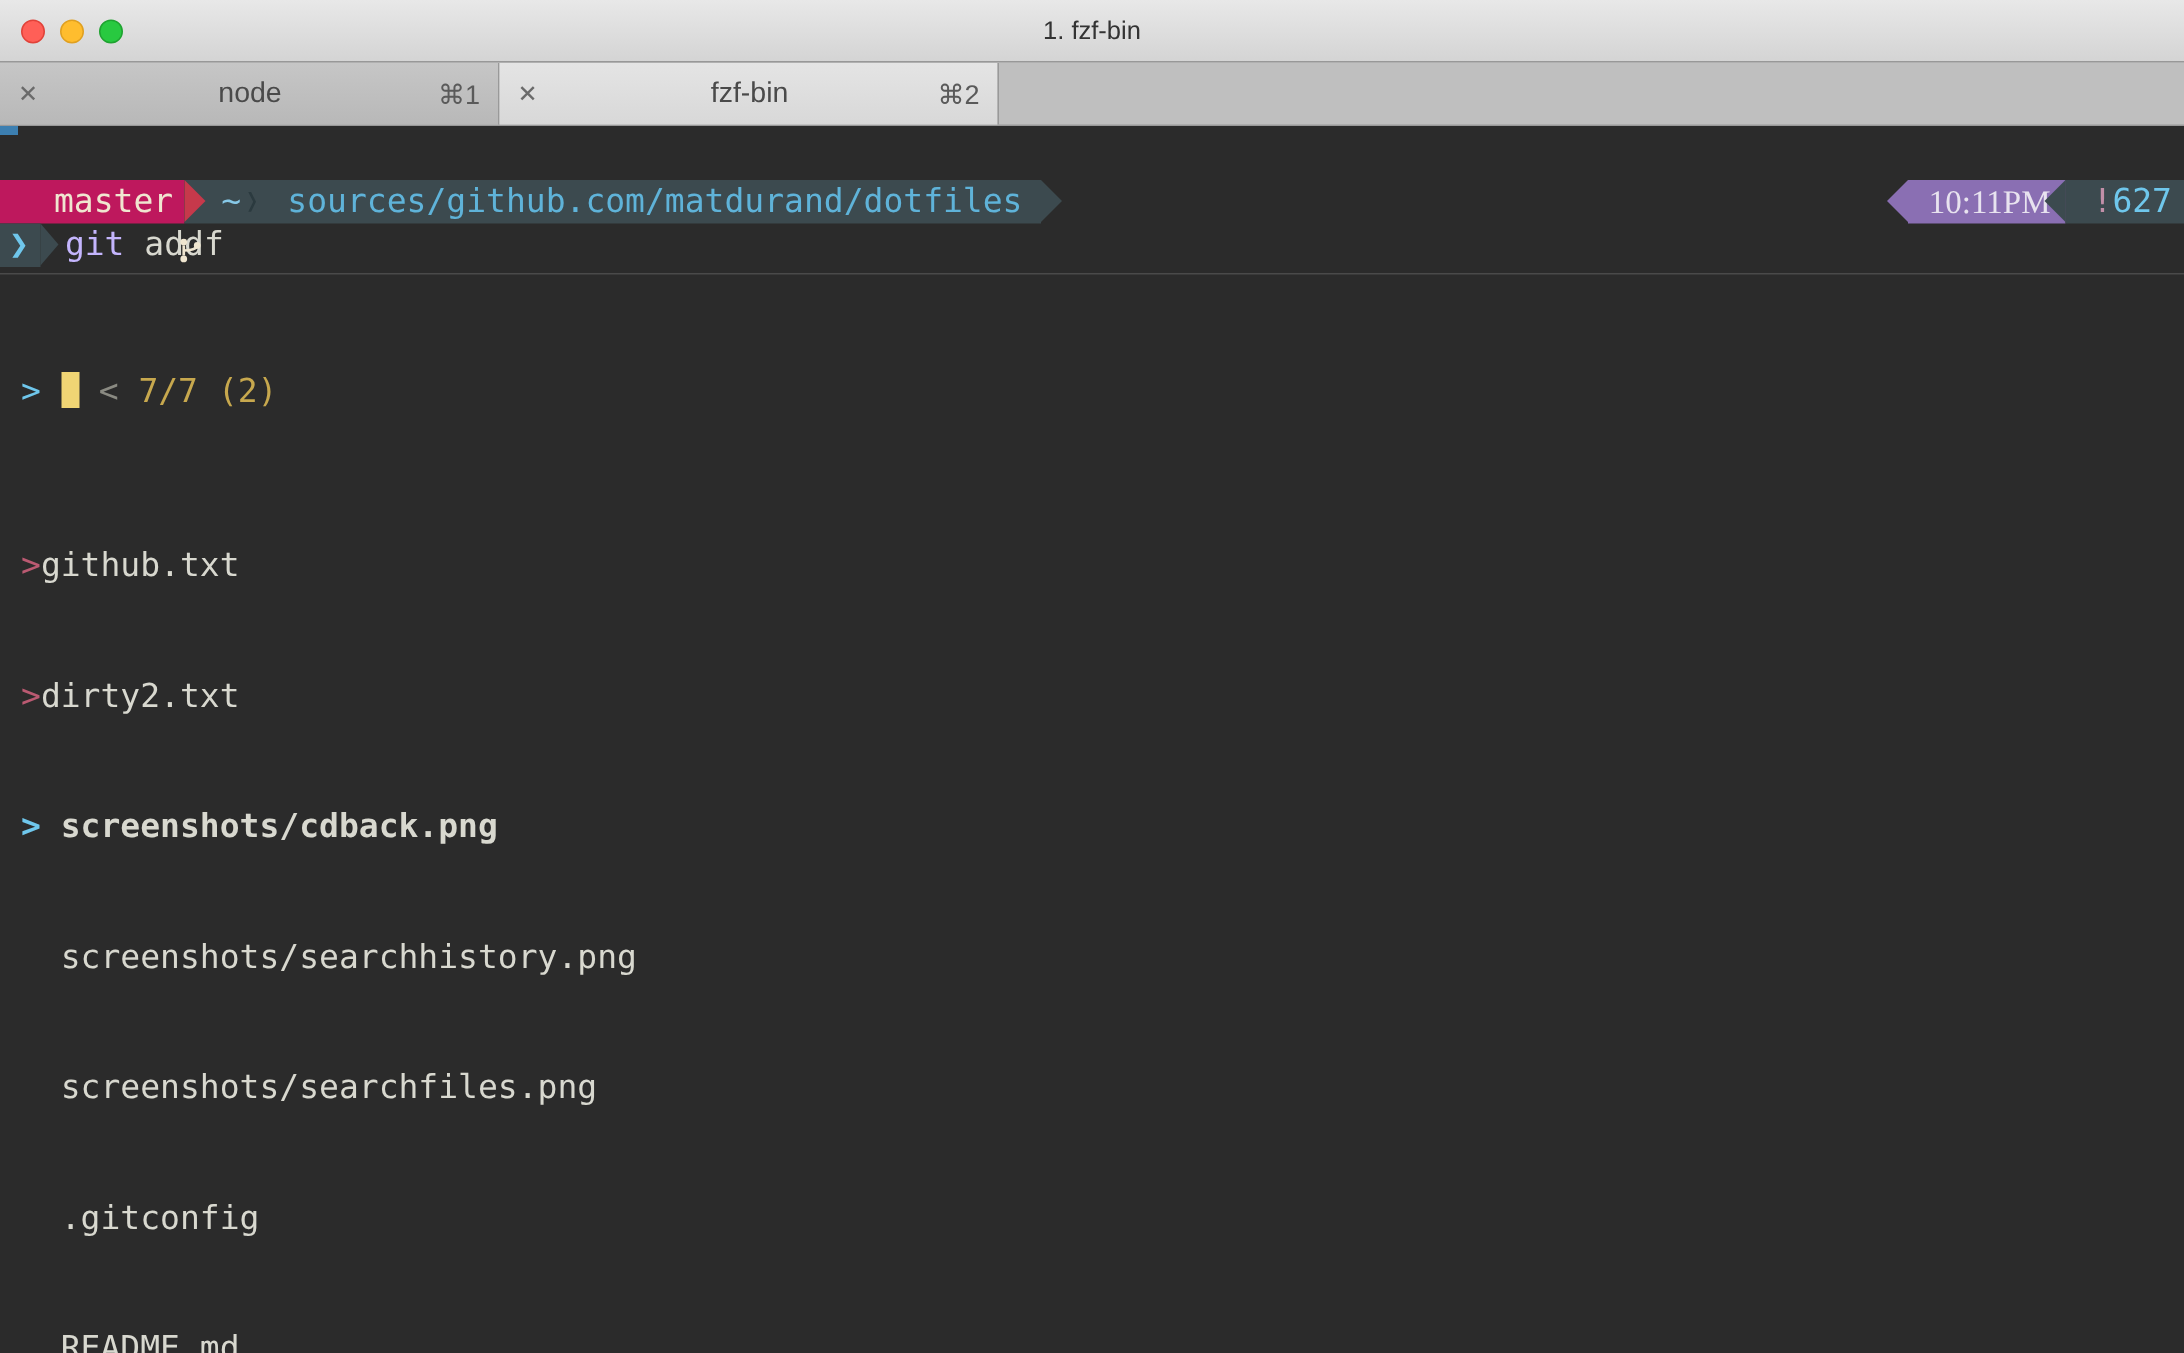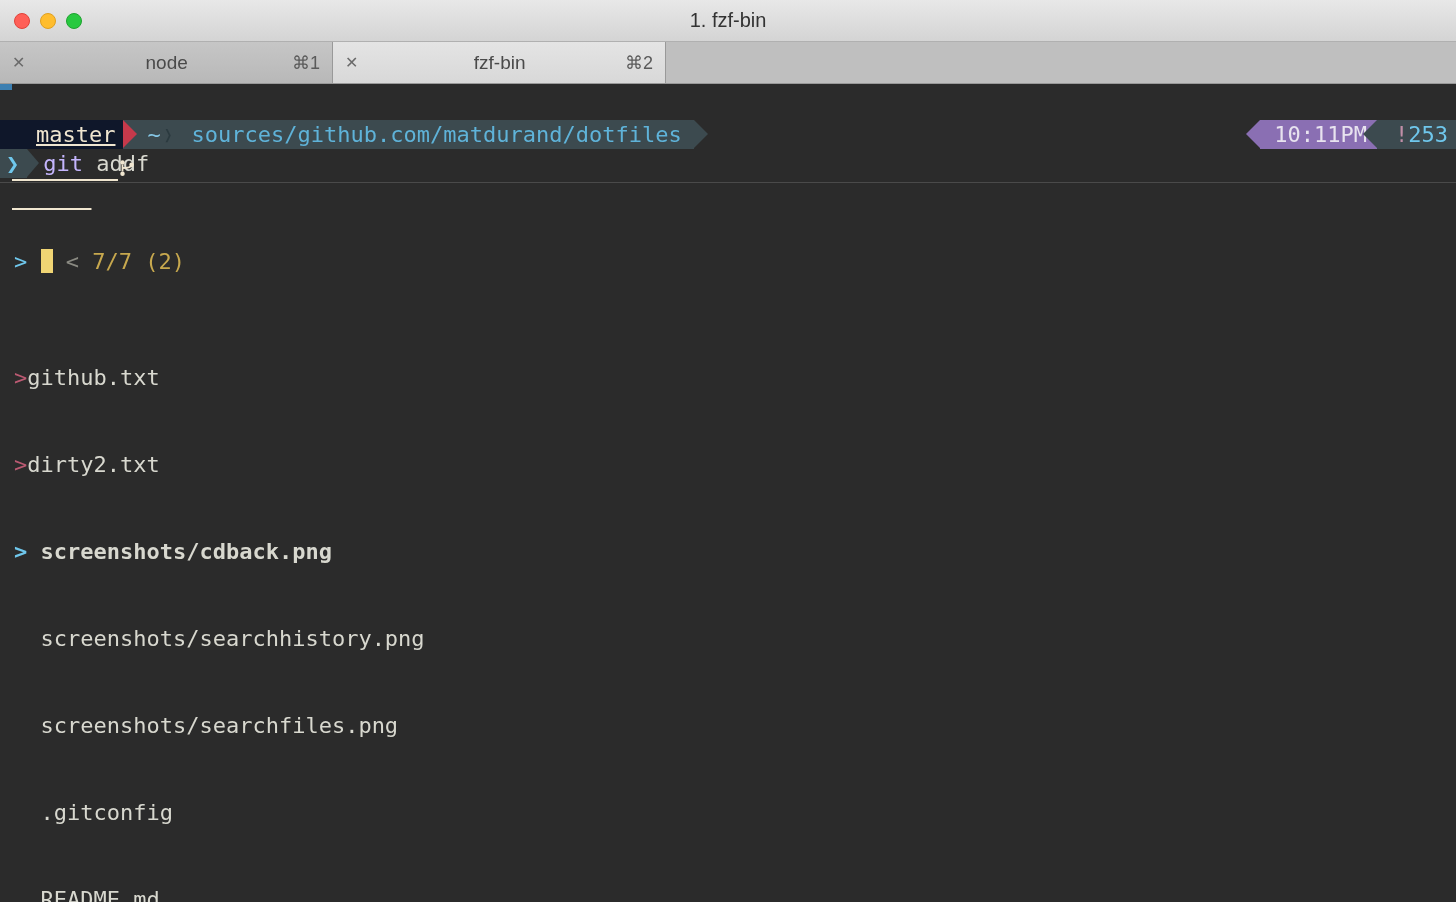--- a/index.html
+++ b/index.html
@@ -30,21 +30,21 @@
     border-radius: 50%;
   }
   .tl-red { background: #ff5f57; border: 1px solid #e14239; }
   .tl-yellow { background: #ffbd2e; border: 1px solid #e0a020; }
   .tl-green { background: #28c940; border: 1px solid #1fa330; }
   .title-text {
     position: absolute;
     left: 50%;
     transform: translateX(-50%);
     font-family: -apple-system, "Helvetica Neue", sans-serif;
-    font-size: 20px;
+    font-size: 17px;
     color: #333;
   }
   .tabbar {
     height: 42px;
     background: #bfbfbf;
     display: flex;
     border-bottom: 1px solid #999;
   }
   .tab {
     width: 333px;
@@ -88,23 +88,22 @@
     align-items: stretch;
     white-space: pre;
   }
   .seg {
     display: inline-flex;
     align-items: center;
     padding: 0 8px 0 12px;
     position: relative;
   }
   .seg-branch {
-    background: #0f172a;
+    background: #be185d;
     color: #f0e6d0;
-    text-decoration: underline;
   }
   .seg-branch::after {
     content: "";
     position: absolute;
     right: -14px; top: 0;
     border-top: 14.5px solid transparent;
     border-bottom: 14.5px solid transparent;
     border-left: 14px solid #c6394b;
     z-index: 2;
   }
@@ -133,20 +132,21 @@
     color: #2b3a3f;
     padding: 0 4px 0 2px;
     font-size: 18px;
   }
   .spacer-mid { flex: 1; background: transparent; }
   .seg-time {
     background: #8a6fb3;
     color: #e8e3ef;
     padding: 0 10px 0 14px;
     position: relative;
+    font-family: Liberation Serif, serif;
   }
   .seg-time::before {
     content: "";
     position: absolute;
     left: -14px; top: 0;
     border-top: 14.5px solid transparent;
     border-bottom: 14.5px solid transparent;
     border-right: 14px solid #8a6fb3;
   }
   .seg-hist {
@@ -268,21 +268,21 @@
       <span class="seg-home-arrow">❭</span>
     </span>
     <span class="seg seg-path">
       <span>sources/github.com/matdurand/dotfiles</span>
     </span>
     <span class="spacer-mid"></span>
     <span class="seg seg-time">
       <span>10:11PM</span>
     </span>
     <span class="seg seg-hist">
-      <span class="hist-bang">!</span><span class="hist-num">253</span>
+      <span class="hist-bang">!</span><span class="hist-num">627</span>
     </span>
   </div>
 
   <div class="cmd-row">
     <span class="cmd-arrow">❯</span>
     <span class="cmd-git">git</span><span class="cmd-rest"> addf</span>
   </div>
 
   <div class="hr"></div>
 

